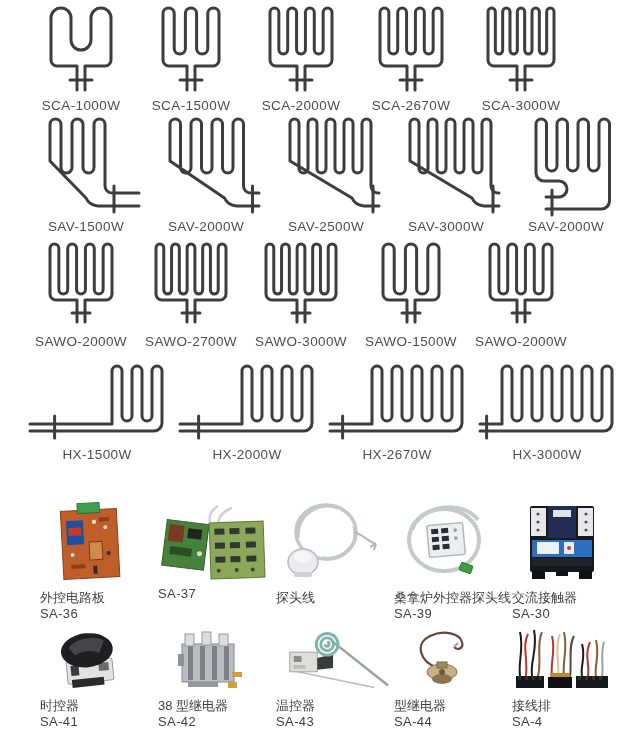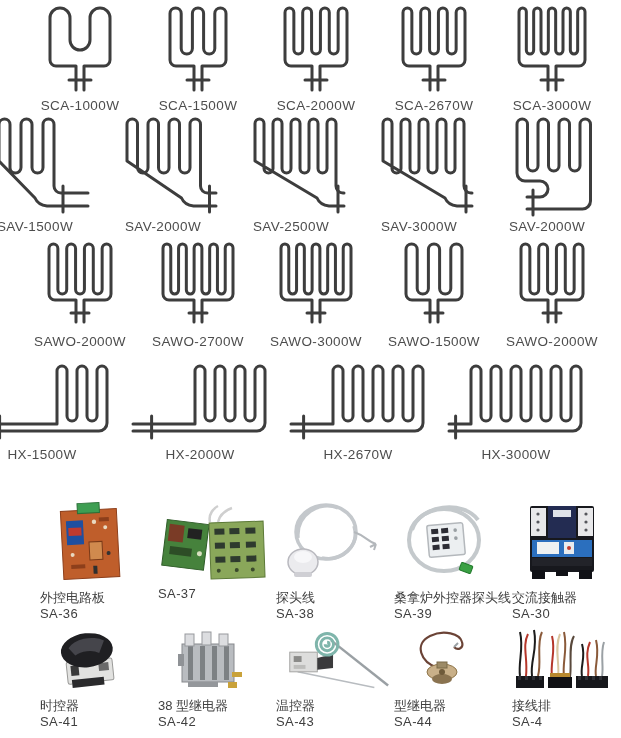--- a/index.html
+++ b/index.html
@@ -5,21 +5,21 @@
   html,body{margin:0;padding:0;background:#e9e9e9;}
   #page{
     position:relative;
     width:621px;height:738px;
     margin:0 auto;
     background:#ffffff;
     font-family:"Liberation Sans","DejaVu Sans",sans-serif;
     color:#4a4a4a;
     overflow:hidden;
   }
-  .hrow{display:flex;justify-content:flex-end;padding:0 14px 0 26px;gap:8px;}
+  .hrow{display:flex;justify-content:flex-start;padding:0 14px 0 26px;}
   .hrow.r1{padding-top:4px;}
   .hrow.r2{margin-top:2px;}
   .hrow.r3{margin-top:6px;}
   .hrow.r4{margin-top:12px;padding:0 30px 0 22px;}
   .hcell{display:flex;flex-direction:column;align-items:center;}
   .hlabel{
     font-size:13.5px;color:#4d4d4d;letter-spacing:.4px;
     margin-top:2px;white-space:nowrap;
   }
   .prow{display:flex;padding-left:40px;}
@@ -248,21 +248,20 @@
             <path d="M22 40 C 20 16 44 2 62 10"></path>
             <path d="M78 28 C 84 48 66 64 46 60"></path>
           </g>
           <path d="M78 34 C 90 38 92 44 100 46 M100 46 l-6 3 M100 46 l-2 6" fill="none" stroke="#b3b7bb" stroke-width="2"></path>
           <ellipse cx="27" cy="64" rx="15" ry="13" fill="#ebebee" stroke="#b9b9bf" stroke-width="1.5"></ellipse>
           <ellipse cx="27" cy="59" rx="9" ry="6" fill="#f7f7f9"></ellipse>
           <rect x="18" y="74" width="18" height="5" rx="2" fill="#cfcfd4"></rect>
         </svg>
       </div>
       <div class="pname">探头线</div>
-      <div class="pcode">SA-38</div>
     </div>
 
     <div class="pcell">
       <div class="photo">
         <svg viewBox="0 0 104 88" width="104" height="88">
           <g fill="none" stroke="#c4c9cc" stroke-width="4">
             <ellipse cx="50" cy="42" rx="35" ry="31"></ellipse>
             <path d="M18 32 C 26 6 70 2 84 22"></path>
           </g>
           <g transform="rotate(-5 52 42)">

